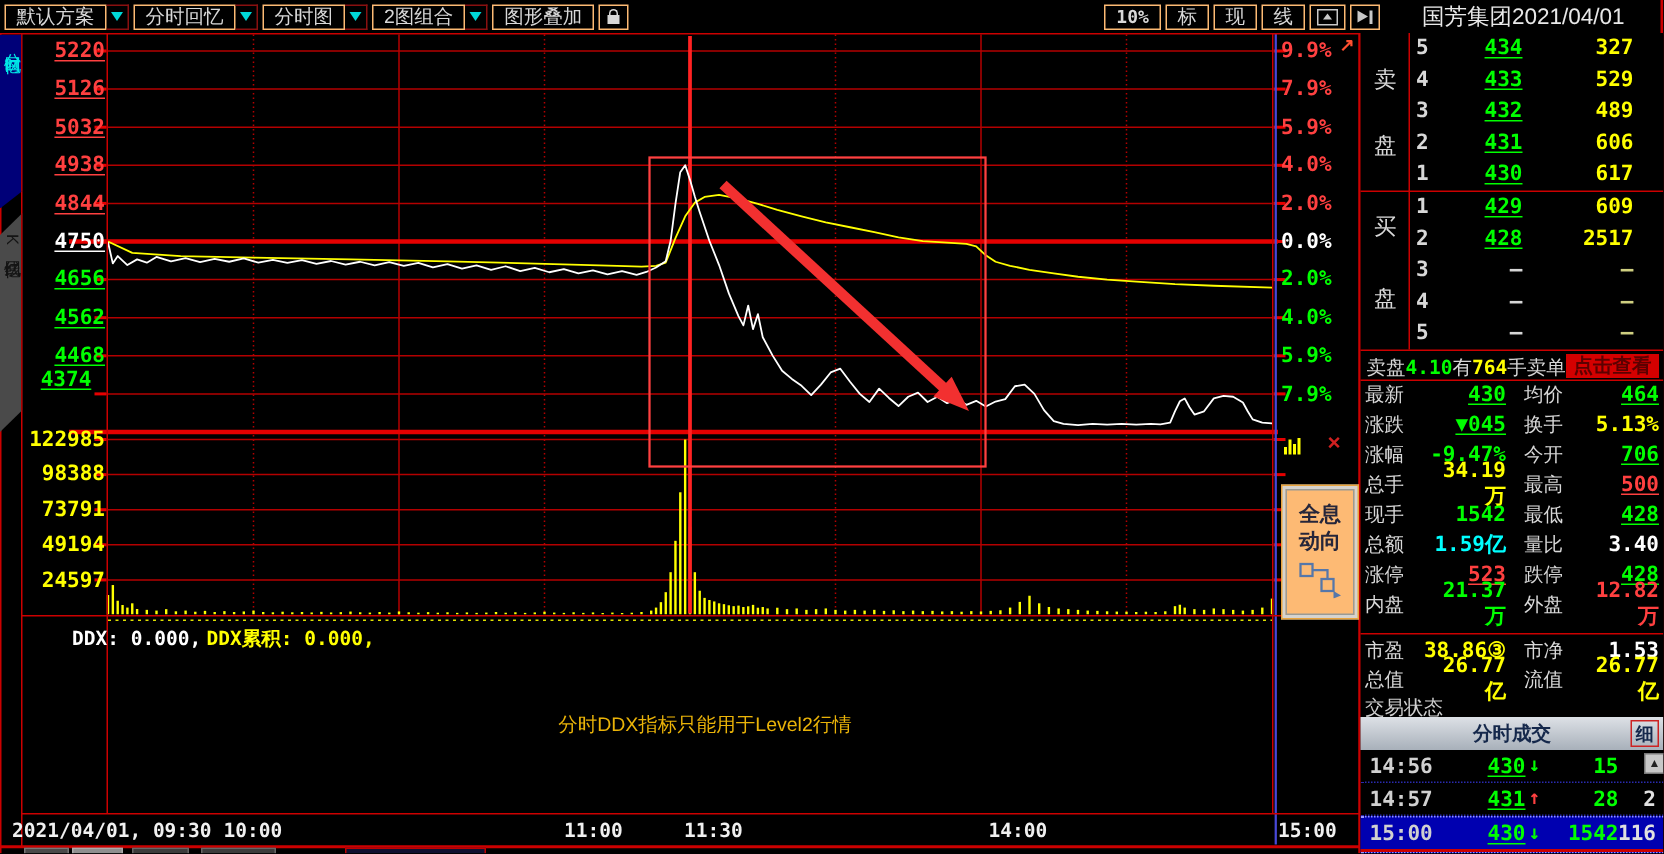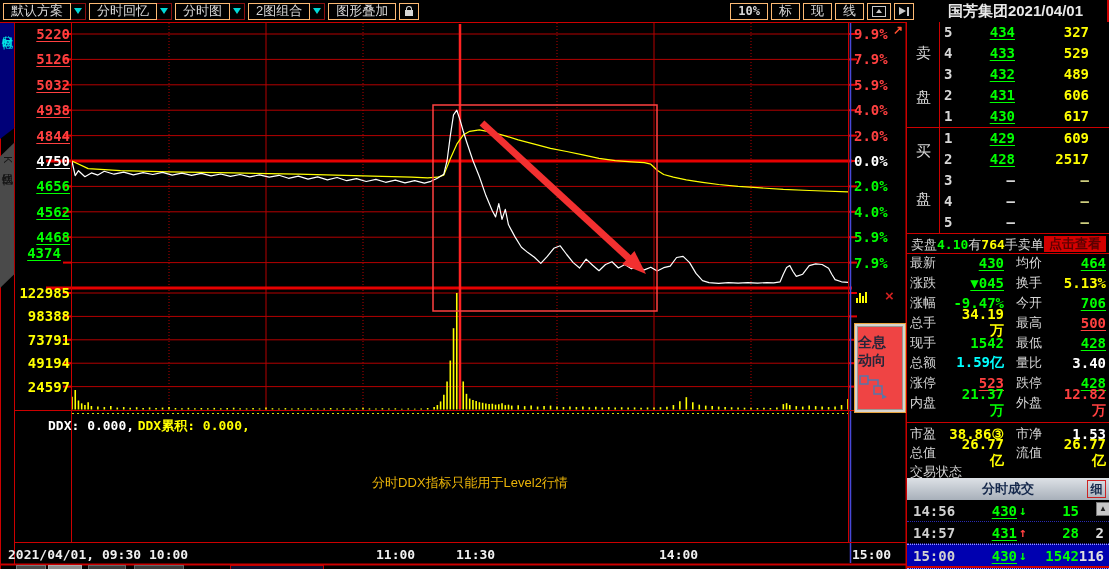--- a/index.html
+++ b/index.html
@@ -20,21 +20,21 @@
   
   #toolbar{position:absolute;left:0;top:0;width:1109px;height:22px;display:flex;align-items:center;}
   .tb-group{display:flex;height:17px;margin-left:3px;}
   .tb-box{display:flex;align-items:center;justify-content:center;border:1px solid #fdba74;
           padding:0 7px;font-size:13px;color:#d8d8d8;white-space:nowrap;}
   .tb-arr{display:flex;align-items:center;justify-content:center;border:1px solid #8a1010;border-left:none;width:14px;}
   .tri-down{width:0;height:0;border-left:4px solid transparent;border-right:4px solid transparent;border-top:6px solid #00d8d8;}
   .lock{position:relative;width:8px;height:6px;background:#d8d8d8;margin-top:3px;}
   .lock:before{content:"";position:absolute;top:-4px;left:1px;width:4px;height:4px;
                border:1px solid #d8d8d8;border-bottom:none;border-radius:3px 3px 0 0;}
-  #tb-title{font-size:15px;font-weight:bold;color:#e8e8e8;margin-left:10px;white-space:nowrap;padding-left:24px;}
+  #tb-title{font-size:15px;font-weight:normal;color:#e8e8e8;margin-left:4px;white-space:nowrap;padding-left:24px;}
   .mini-ico{position:relative;width:12px;height:9px;border:1px solid #c8c8c8;}
   .mini-ico .t{position:absolute;left:3px;top:2px;width:0;height:0;border-left:3px solid transparent;border-right:3px solid transparent;border-bottom:4px solid #c8c8c8;}
   .play-ico{display:flex;align-items:center;}
   .play-ico .p{width:0;height:0;border-top:4px solid transparent;border-bottom:4px solid transparent;border-left:7px solid #c8c8c8;}
   .play-ico .b{width:2px;height:9px;background:#c8c8c8;margin-left:1px;}
 
   
   .side-tab{position:absolute;left:0;width:14px;display:flex;justify-content:center;border-right:1px solid #b00000;}
   #side-tab1{top:23px;height:116px;background:#000078;clip-path:polygon(0 0,100% 0,100% 90%,0 100%);}
   #side-tab1 span{writing-mode:vertical-rl;font-size:11px;color:#00e8e8;letter-spacing:1px;margin-top:4px;}
@@ -50,22 +50,22 @@
 
   
   #volbars-ico{position:absolute;left:856px;top:291px;width:16px;height:12px;}
   #volbars-ico i{position:absolute;bottom:0;width:2px;background:var(--yellow);}
   #close-x{position:absolute;left:885px;top:287px;font-size:15px;font-weight:bold;color:#d02020;}
   #popout{position:absolute;left:893px;top:23px;font-size:12px;font-weight:bold;color:#ff5030;}
 
   
   #holo{position:absolute;left:854px;top:323px;width:52px;height:90px;background:#d6d3ce;
         border:1px solid #e8a33d;padding:2px;box-sizing:border-box;}
-  #holo .inner{width:100%;height:100%;background:#ef4444;border:1px solid #9a9a94;box-sizing:border-box;
-               display:flex;flex-direction:column;align-items:flex-start;padding-top:6px;}
+  #holo .inner{width:100%;height:100%;background:#fdba74;border:1px solid #9a9a94;box-sizing:border-box;
+               display:flex;flex-direction:column;align-items:center;padding-top:6px;}
   #holo .txt{font-size:14px;font-weight:bold;color:#26263a;line-height:18px;}
 
   
   #panel{position:absolute;left:907px;top:22px;width:202px;height:547px;background:#000;}
   .hline{position:absolute;left:0;width:202px;height:1px;background:var(--pr);}
   .vline{position:absolute;top:0;width:1px;background:var(--pr);}
   .ob-row{position:absolute;left:0;width:202px;height:21px;font-size:14px;}
   .ob-lv{position:absolute;left:37px;top:2px;color:#d8d8d8;font-weight:bold;}
   .ob-pr{position:absolute;left:40px;top:2px;width:68px;text-align:right;font-size:14px;}
   .ob-vol{position:absolute;left:106px;top:2px;width:76px;text-align:right;font-size:14px;}

